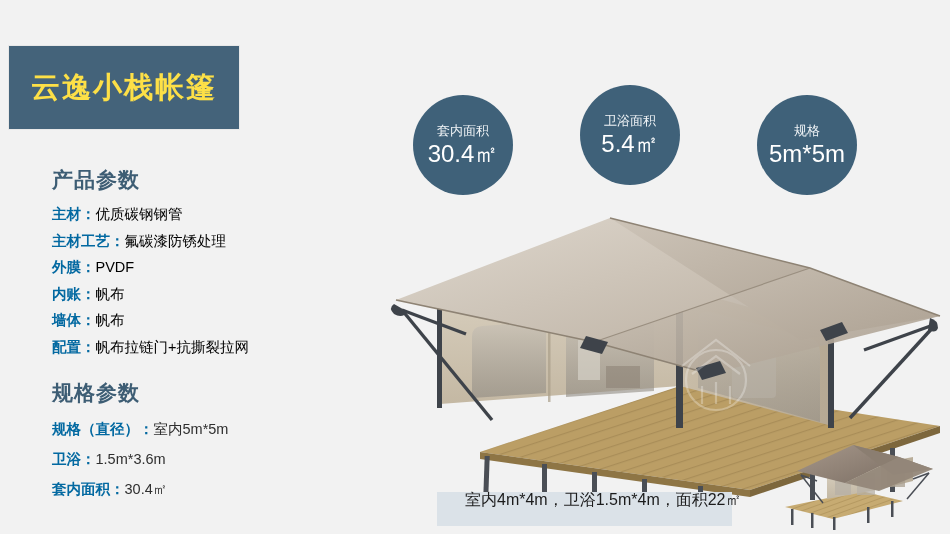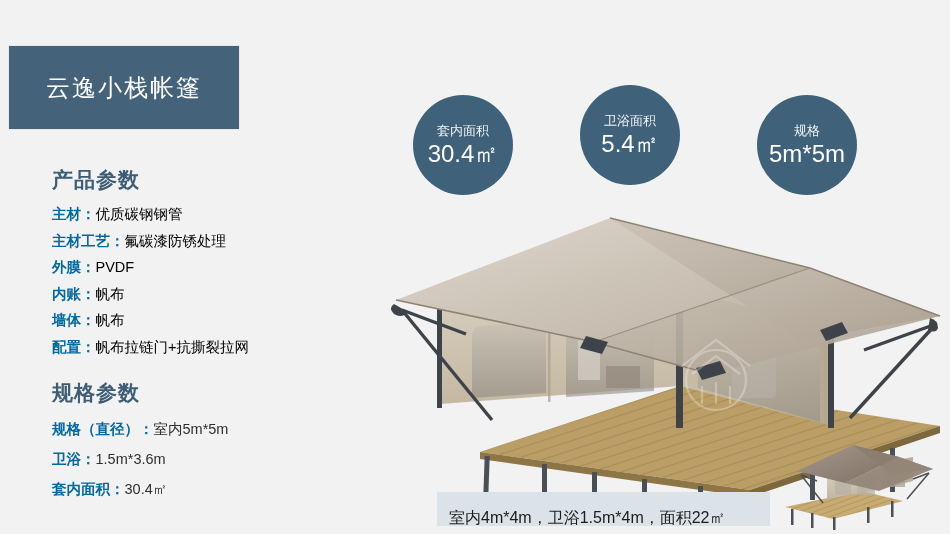--- a/index.html
+++ b/index.html
@@ -28,23 +28,23 @@
     width: 232px;
     height: 85px;
     background: #44637a;
     border: 1px solid #e8e8e8;
     box-sizing: border-box;
     display: flex;
     align-items: center;
     justify-content: center;
   }
   .title-banner .title-text {
-    color: #ffffff;
-    font-size: 24px;
-    font-weight: normal;
+    color: #fde047;
+    font-size: 29px;
+    font-weight: bold;
     letter-spacing: 2px;
     line-height: 1;
     white-space: nowrap;
   }
 
   
   .spec-panel {
     position: absolute;
     left: 52px;
     top: 168px;
@@ -120,27 +120,27 @@
   }
   #badge-1 { left: 413px; top: 95px; }
   #badge-2 { left: 580px; top: 85px; }
   #badge-3 { left: 757px; top: 95px; }
 
   
   .caption-bar {
     position: absolute;
     left: 437px;
     top: 492px;
-    width: 333px;
+    width: 295px;
     height: 34px;
     background: #dbe2e8;
     display: flex;
-    align-items: flex-end;
+    align-items: flex-start;
     box-sizing: border-box;
-    padding-left: 12px;
+    padding-left: 28px;
   }
   .caption-bar .caption-text {
     color: #1c1c1c;
     font-size: 16px;
     font-weight: 500;
     white-space: nowrap;
     line-height: 1;
   }
 
   

